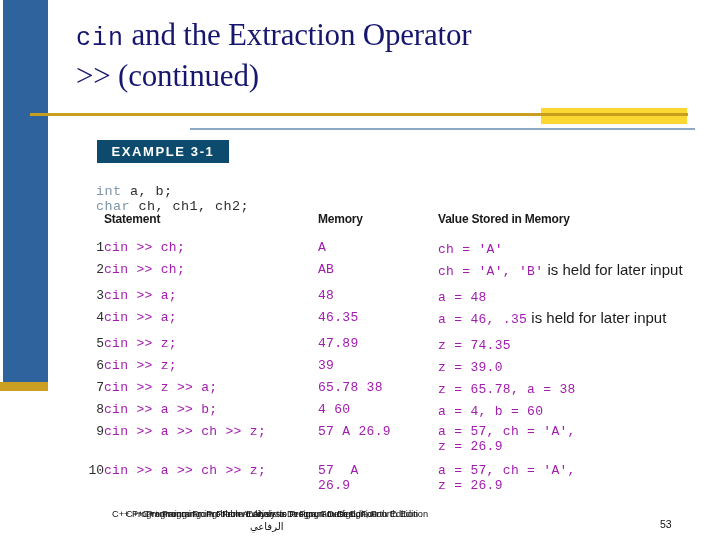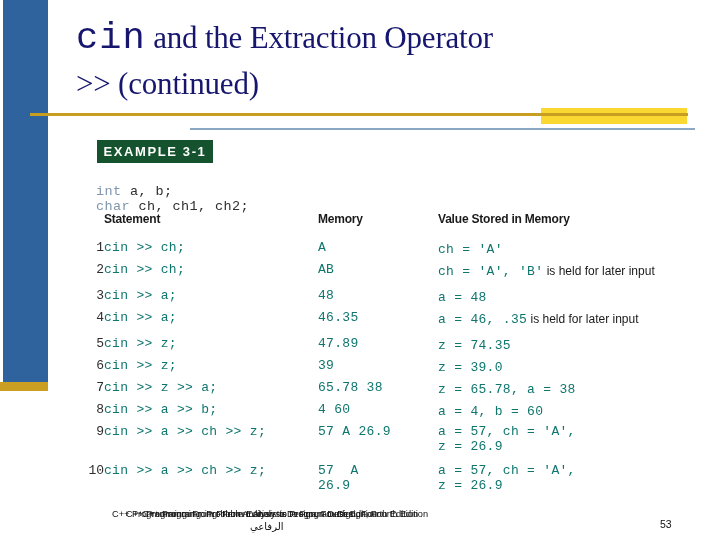--- a/index.html
+++ b/index.html
@@ -41,21 +41,21 @@
     width: 600px;
     color: #16166e;
     font-family: "Liberation Serif", serif;
     font-size: 31px;
     line-height: 1.33;
     letter-spacing: -0.2px;
   }
   .title-line { white-space: nowrap; }
   .mono-cin {
     font-family: "Liberation Mono", monospace;
-    font-size: 37px;
+    font-size: 25px;
     letter-spacing: 1px;
   }
 
   
   .gold-rule {
     position: absolute;
     left: 30px;
     top: 113px;
     width: 658px;
     height: 3px;
@@ -91,23 +91,23 @@
     left: 110px;
     top: 0px;
     width: 505px;
     height: 2px;
     background: #8ba8c4;
   }
   .example-badge {
     position: absolute;
     left: 17px;
     top: 12px;
-    width: 116px;
+    width: 132px;
     height: 23px;
-    background: #14532d;
+    background: #0c4a6e;
     color: #ffffff;
     font-family: "Liberation Sans", sans-serif;
     font-size: 13px;
     font-weight: bold;
     letter-spacing: 1.6px;
     display: flex;
     align-items: center;
     justify-content: center;
   }
 
@@ -154,27 +154,27 @@
     font-family: "Liberation Mono", monospace;
     font-size: 13px;
     color: #2e2e2e;
     text-align: right;
     padding-right: 8px;
     white-space: nowrap;
   }
   .code {
     font-family: "Liberation Mono", monospace;
     font-size: 13px;
-    color: #0f766e;
+    color: #a21caf;
     letter-spacing: 0.3px;
     white-space: pre;
   }
   .plain {
     font-family: "Liberation Sans", sans-serif;
-    font-size: 12px;
+    font-size: 15px;
     color: #1a1a1a;
   }
   .drow td { padding-bottom: 9px; line-height: 15px; }
   .drow.tight td { padding-bottom: 5px; }
 
   
   .footer {
     position: absolute;
     left: 0;
     top: 509px;

